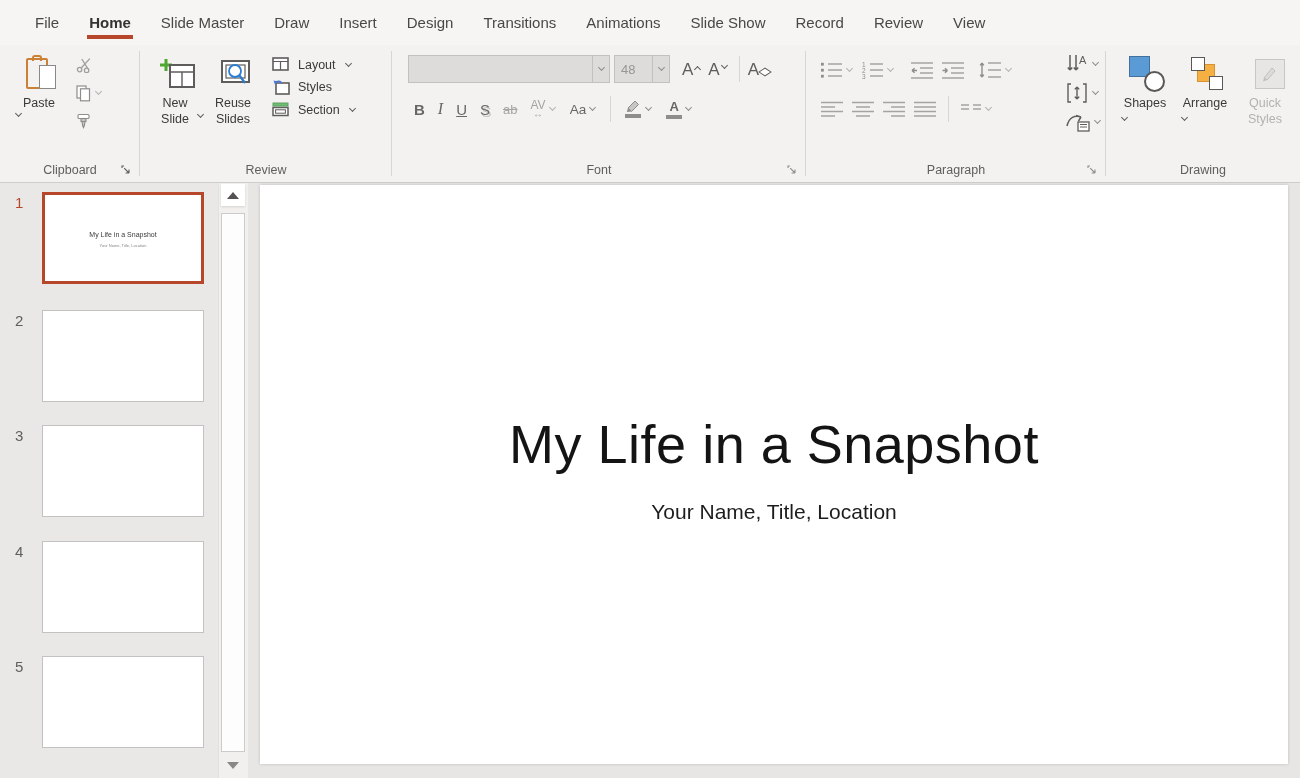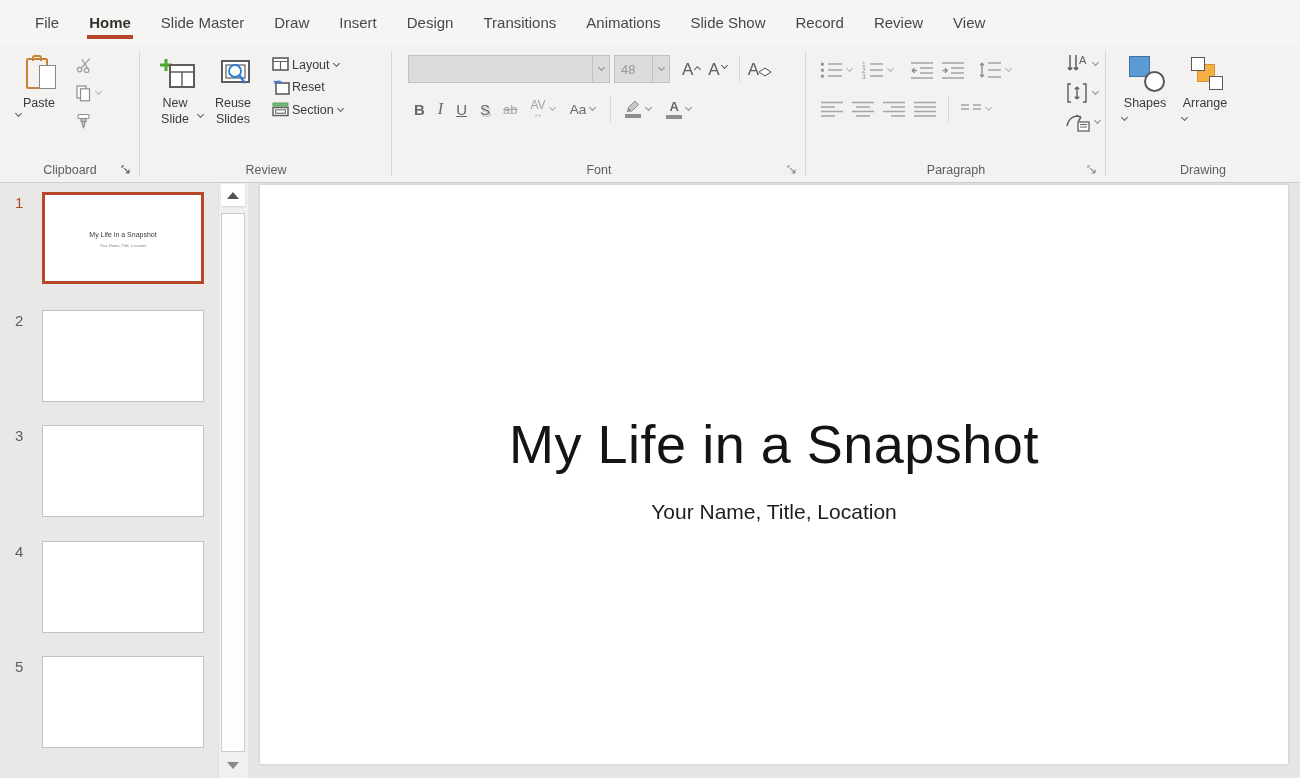--- a/index.html
+++ b/index.html
@@ -43,21 +43,21 @@
   .icon-clipboard{position:relative;width:30px;height:36px}
   .icon-clipboard .board{position:absolute;left:0;top:2px;width:22px;height:31px;border:2px solid #ca8136;border-radius:2px;background:#f3f2f1}
   .icon-clipboard .claw{position:absolute;left:6px;top:-1px;width:10px;height:6px;border:2px solid #ca8136;border-bottom:none;border-radius:3px 3px 0 0}
   .icon-clipboard .page{position:absolute;right:0;top:9px;width:17px;height:24px;background:#fff;border:1.4px solid #8a8886}
   .mini-col{display:flex;flex-direction:column;align-items:flex-start;padding-top:10px;gap:8px}
   .mini-btn{display:flex;align-items:center;gap:3px;height:20px;cursor:pointer}
 
   
   .slides-wrap{display:flex;gap:4px;padding-left:10px}
   .stack-col{display:flex;flex-direction:column;gap:7px;padding-top:12px;margin-left:6px}
-  .stack-btn{display:flex;align-items:center;gap:2px;font-size:12.5px;color:#3b3a39;cursor:pointer}
+  .stack-btn{display:flex;align-items:center;gap:8px;font-size:12.5px;color:#3b3a39;cursor:pointer}
 
   
   .font-col{display:flex;flex-direction:column;width:100%;padding:10px 8px 0 16px}
   .font-row1{display:flex;align-items:center}
   .combo{height:28px;background:#dedcda;border:1px solid #c3c1bf;display:flex;align-items:center}
   .combo .val{flex:1;font-size:13px;color:#989694;padding:0 6px}
   .combo .dd{width:17px;align-self:stretch;border-left:1px solid #c3c1bf;display:flex;align-items:center;justify-content:center}
   .name-combo{width:202px}
   .size-combo{width:38px;margin-left:4px;border-right:none}
   .size-dd{width:18px;height:28px;background:#dedcda;border:1px solid #c3c1bf;display:flex;align-items:center;justify-content:center}
@@ -237,21 +237,21 @@
           <span class="chev"></span>
         </div>
         <div class="stack-btn">
           <span>
             <svg width="18" height="16" viewBox="0 0 18 16">
                 <rect x="4" y="4" width="13" height="11" fill="#fff" stroke="#5f5d5b" stroke-width="1.6"></rect>
                 <path d="M9.5 4.5 C9 1.5, 4.5 1.5, 3.5 4" stroke="#4a77d4" stroke-width="1.6" fill="none"></path>
                 <path d="M1.5 1.5 L6 2.6 L3 5.8 Z" fill="#4a77d4"></path>
               </svg>
           </span>
-          <span>Reset</span>
+          <span>Styles</span>
         </div>
         <div class="stack-btn">
           <span>
             <svg width="18" height="15" viewBox="0 0 18 15">
                 <rect x="1" y="1" width="15" height="3" fill="#6fbf73" stroke="#5f9e63" stroke-width="1"></rect>
                 <rect x="1" y="5.5" width="15" height="8" fill="#fff" stroke="#5f5d5b" stroke-width="1.5"></rect>
                 <rect x="3.6" y="7.8" width="9.8" height="3.4" fill="none" stroke="#5f5d5b" stroke-width="1"></rect>
               </svg>
           </span>
           <span>Section</span>
@@ -493,20 +493,31 @@
         <div class="icon">
           <div class="icon-arrange">
               <div class="mid"></div>
               <div class="tl"></div>
               <div class="br"></div>
             </div>
         </div>
         <div class="biglabel">Arrange</div>
         <span class="chev" style="margin-top:4px"></span>
       </div>
+      <div class="bigbtn" style="width:60px">
+        <div class="icon">
+          <div class="icon-qs">
+            <svg width="18" height="18" viewBox="0 0 18 18">
+                <path d="M3 13 L11 3 L14 6 L6 15 Z" fill="#dddbd9" stroke="#c0bebc" stroke-width="1"></path>
+                <path d="M3 13 L6 15 L2 16.5 Z" fill="#c0bebc"></path>
+              </svg>
+          </div>
+        </div>
+        <div class="biglabel dis">Quick Styles</div>
+      </div>
     </div>
     <div class="grp-label">
         <span>Drawing</span>
       </div>
   </section>
 </div>
 
 <div class="content">
 
   <aside class="thumbs">

